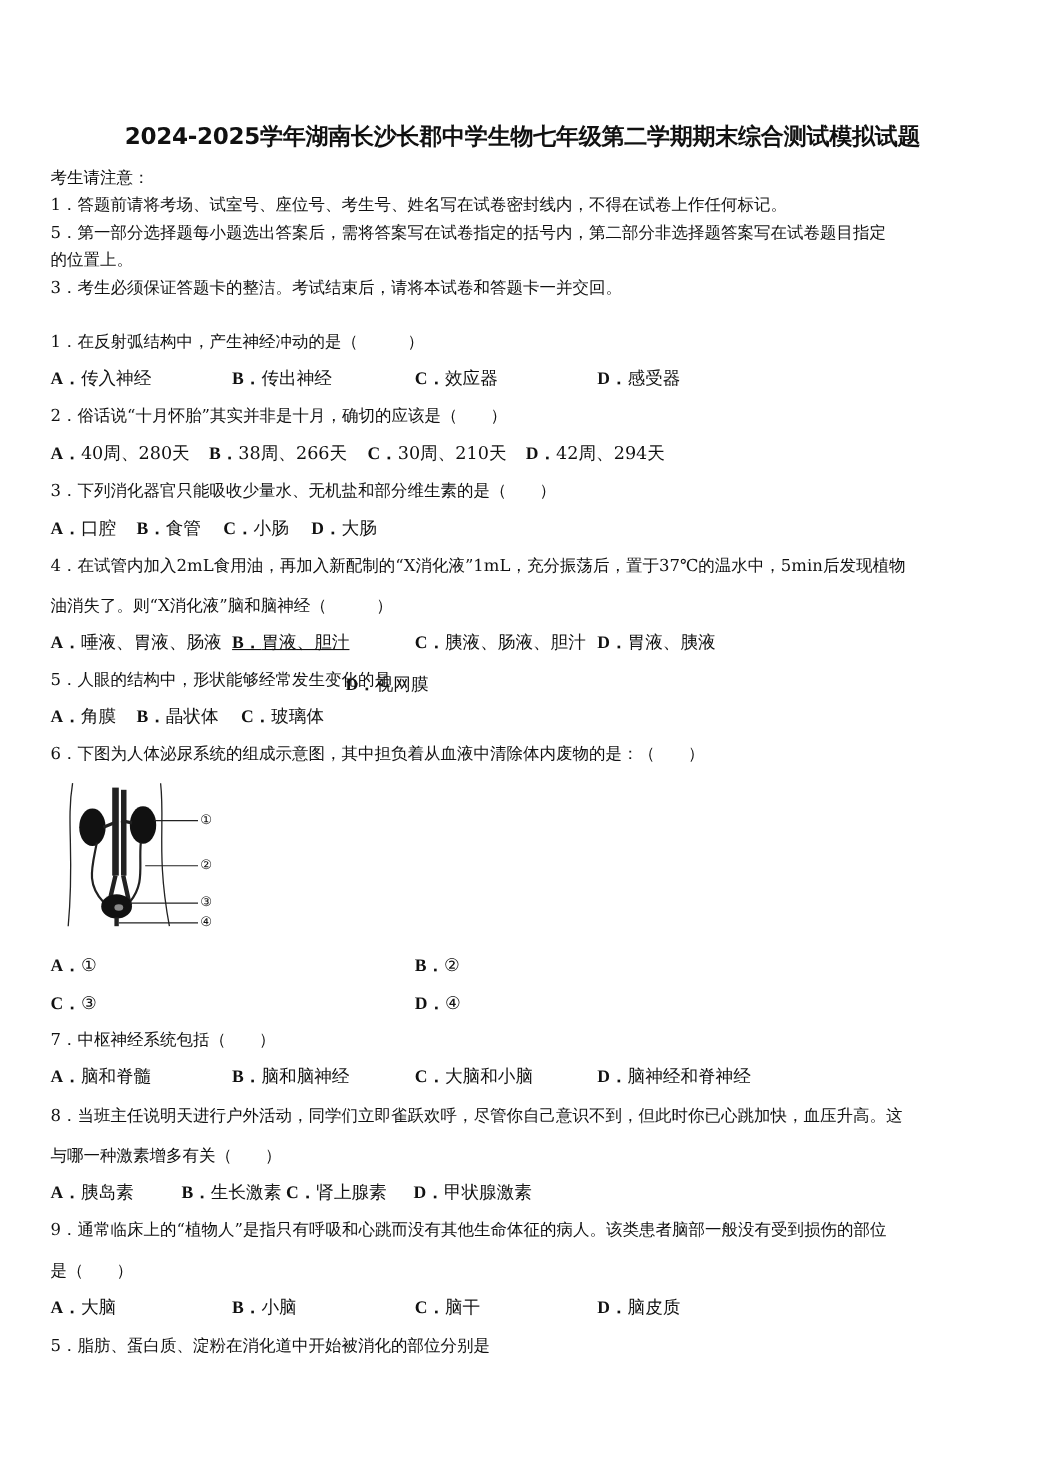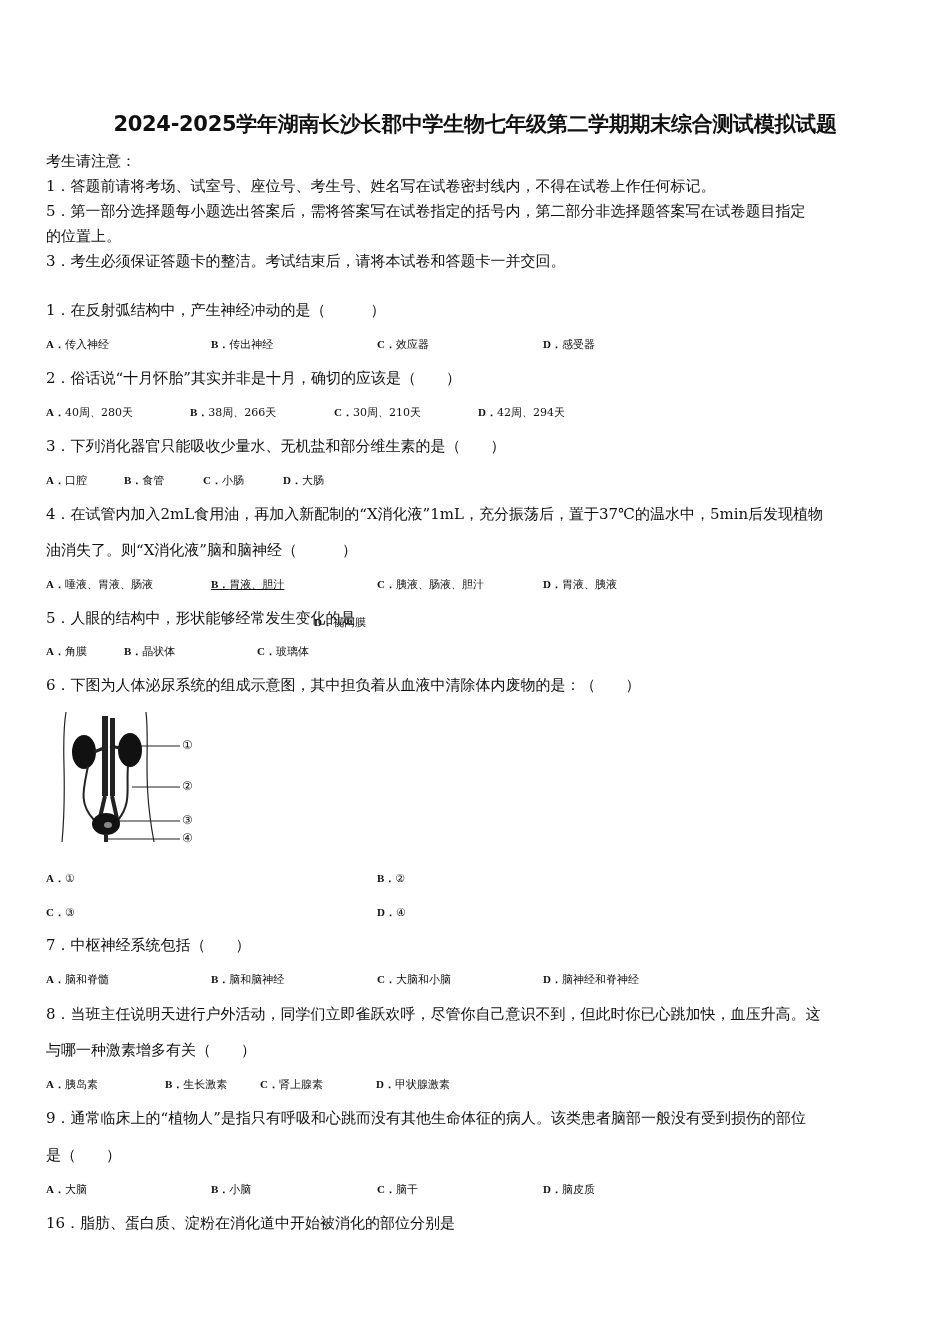--- a/index.html
+++ b/index.html
@@ -10,21 +10,21 @@
   }
   .title {
     position: absolute; left: 0; top: 110px; width: 950px;
     text-align: center; font-family: "DejaVu Sans", "Liberation Sans", sans-serif;
     font-weight: bold; font-size: 21px; letter-spacing: -0.3px;
   }
   .line {
     position: absolute; left: 46px; font-size: 15px; white-space: nowrap;
     line-height: 20px;
   }
-  .opt { position: absolute; font-size: 11px; white-space: nowrap; line-height: 20px; }
+  .opt { position: absolute; font-size: 16px; white-space: nowrap; line-height: 20px; }
   .opt .lbl { font-weight: bold; font-family: "Liberation Serif", serif; }
   .figure { position: absolute; left: 58px; top: 708px; width: 150px; height: 140px; }
 </style>
 </head>
 <body>
 
 <div>
 
   <div class="title">2024-2025学年湖南长沙长郡中学生物七年级第二学期期末综合测试模拟试题</div>
 
@@ -55,21 +55,21 @@
   <div class="line" style="top:504px;">4．在试管内加入2mL食用油，再加入新配制的“X消化液”1mL，充分振荡后，置于37℃的温水中，5min后发现植物</div>
   <div class="line" style="top:540px;">油消失了。则“X消化液”脑和脑神经（　　　）</div>
   <div class="opt" style="left:46px;top:574px;"><span class="lbl">A．</span><span>唾液、胃液、肠液</span></div>
   <div class="opt" style="left:211px;top:574px;text-decoration:underline;"><span class="lbl">B．</span><span>胃液、胆汁</span></div>
   <div class="opt" style="left:377px;top:574px;"><span class="lbl">C．</span><span>胰液、肠液、胆汁</span></div>
   <div class="opt" style="left:543px;top:574px;"><span class="lbl">D．</span><span>胃液、胰液</span></div>
 
   <div class="line" style="top:608px;">5．人眼的结构中，形状能够经常发生变化的是</div>
   <div class="opt" style="left:46px;top:641px;"><span class="lbl">A．</span><span>角膜</span></div>
   <div class="opt" style="left:124px;top:641px;"><span class="lbl">B．</span><span>晶状体</span></div>
-  <div class="opt" style="left:219px;top:641px;margin-left:38px;"><span class="lbl">C．</span><span>玻璃体</span></div>
+  <div class="opt" style="left:219px;top:641px;"><span class="lbl">C．</span><span>玻璃体</span></div>
   <div class="opt" style="left:314px;top:612px;"><span class="lbl">D．</span><span>视网膜</span></div>
 
   <div class="line" style="top:675px;">6．下图为人体泌尿系统的组成示意图，其中担负着从血液中清除体内废物的是：（　　）</div>
 
   <div class="figure">
     <svg width="150" height="140" viewBox="0 0 150 140">
 
       <path d="M8 4 C 2 40, 10 70, 4 134" stroke="#222" stroke-width="1.2" fill="none"></path>
       <path d="M88 4 C 92 40, 84 70, 96 134" stroke="#222" stroke-width="1.2" fill="none"></path>
 
@@ -118,15 +118,15 @@
   <div class="opt" style="left:260px;top:1074px;"><span class="lbl">C．</span><span>肾上腺素</span></div>
   <div class="opt" style="left:376px;top:1074px;"><span class="lbl">D．</span><span>甲状腺激素</span></div>
 
   <div class="line" style="top:1108px;">9．通常临床上的“植物人”是指只有呼吸和心跳而没有其他生命体征的病人。该类患者脑部一般没有受到损伤的部位</div>
   <div class="line" style="top:1145px;">是（　　）</div>
   <div class="opt" style="left:46px;top:1179px;"><span class="lbl">A．</span><span>大脑</span></div>
   <div class="opt" style="left:211px;top:1179px;"><span class="lbl">B．</span><span>小脑</span></div>
   <div class="opt" style="left:377px;top:1179px;"><span class="lbl">C．</span><span>脑干</span></div>
   <div class="opt" style="left:543px;top:1179px;text-align:center;"><span class="lbl">D．</span><span>脑皮质</span></div>
 
-  <div class="line" style="top:1213px;">16．脂肪、蛋白质、淀粉在消化道中开始被消化的部位分别是</div>
+  <div class="line" style="top:1213px;">5．脂肪、蛋白质、淀粉在消化道中开始被消化的部位分别是</div>
 
 </div>
 
 </body></html>

